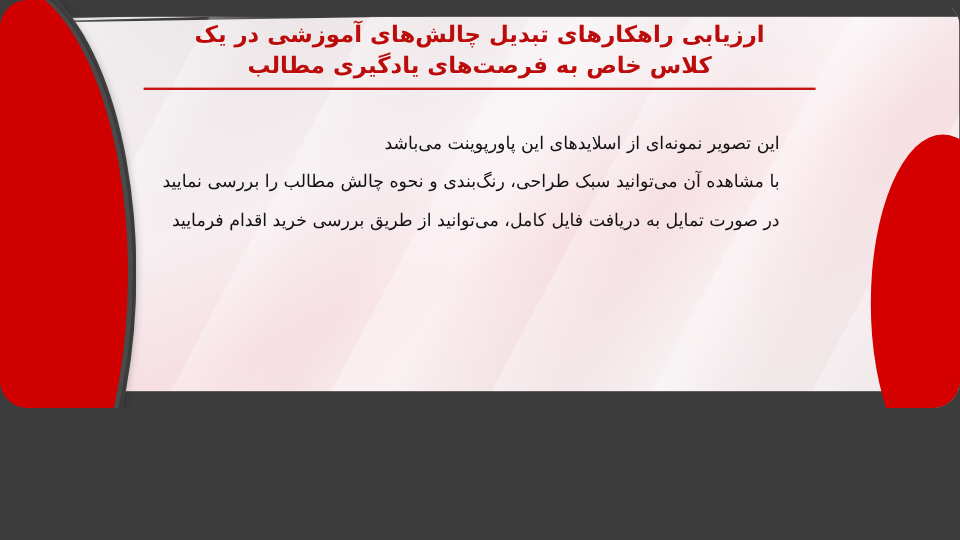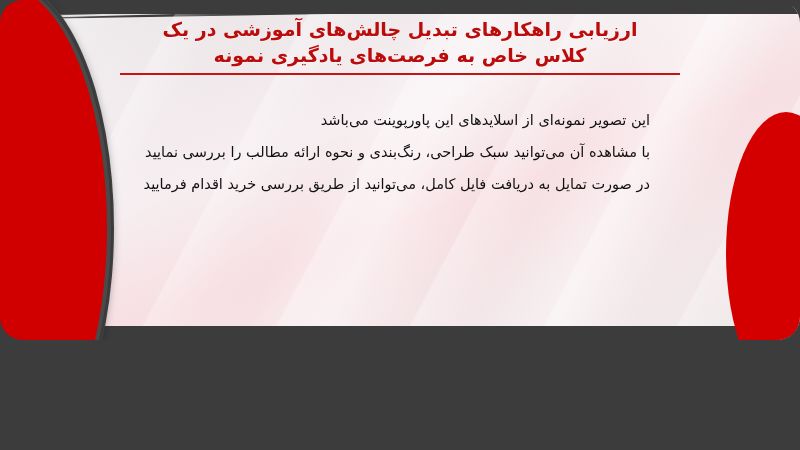--- a/index.html
+++ b/index.html
@@ -178,23 +178,23 @@
 
   <div class="band-top"></div>
   <div class="band-bottom"></div>
 
   <div class="ellipse-left-arc"></div>
   <div class="ellipse-left"></div>
   <div class="ellipse-right"></div>
 
   <div class="title-block">
     <div class="title-line">ارزیابی راهکارهای تبدیل چالش‌های آموزشی در یک</div>
-    <div class="title-line">کلاس خاص به فرصت‌های یادگیری نمونه</div>
+    <div class="title-line">کلاس خاص به فرصت‌های یادگیری مطالب</div>
     <div class="title-rule"></div>
   </div>
 
   <div class="body-block">
     <div class="body-line">این تصویر نمونه‌ای از اسلایدهای این پاورپوینت می‌باشد</div>
-    <div class="body-line">با مشاهده آن می‌توانید سبک طراحی، رنگ‌بندی و نحوه ارائه مطالب را بررسی نمایید</div>
+    <div class="body-line">با مشاهده آن می‌توانید سبک طراحی، رنگ‌بندی و نحوه چالش مطالب را بررسی نمایید</div>
     <div class="body-line">در صورت تمایل به دریافت فایل کامل، می‌توانید از طریق بررسی خرید اقدام فرمایید</div>
   </div>
 
 </div>
 
 </body></html>

